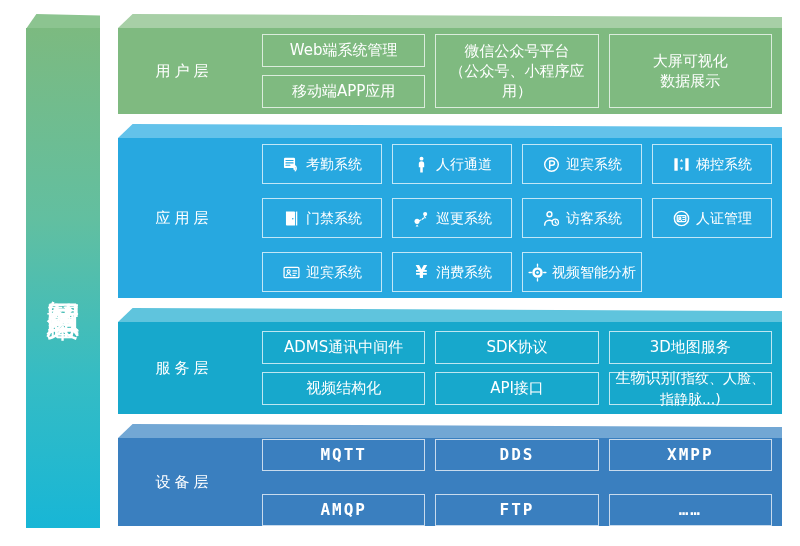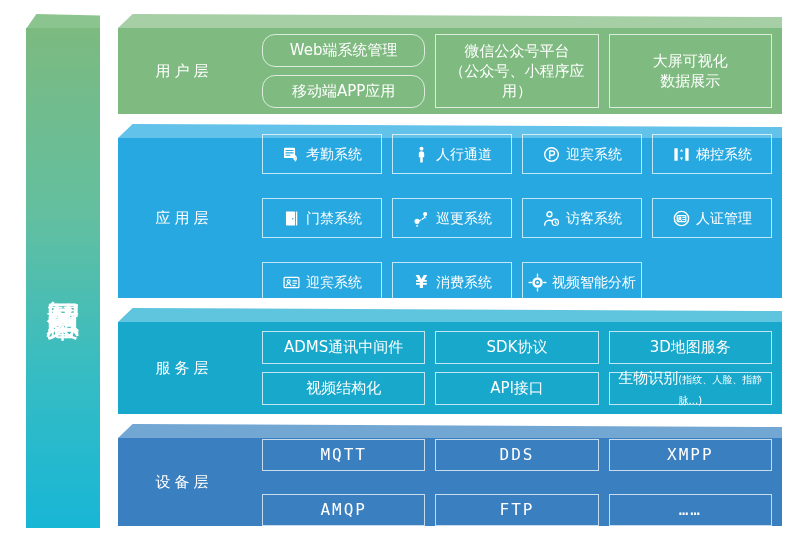--- a/index.html
+++ b/index.html
@@ -108,40 +108,40 @@
   #user-layer{
     top:28px;height:86px;
     background:#7fba80;
   }
   #user-layer-top{
     top:14px;
     background:#a7cfa6;
     clip-path:polygon(0% 100%, 2.2% 0%, 100% 22%, 100% 100%);
   }
   #user-layer .cell{font-size:15px;}
-  #user-layer .c1 .cell{height:33px;border-radius:13px;}
+  #user-layer .c1 .cell{height:33px;}
   #user-layer .c2 .cell,#user-layer .c3 .cell{height:74px;}
 
   
   #app-layer{
     top:138px;height:160px;
     background:#27a8e0;
   }
   #app-layer-top{
     top:124px;
     background:#63c2ea;
     clip-path:polygon(0% 100%, 2.2% 0%, 100% 22%, 100% 100%);
   }
   #app-layer .cell{
     height:40px;font-size:14px;
     justify-content:center;
     gap:5px;
   }
   #app-layer .cols{gap:10px;}
-  #app-layer .col{gap:24px;}
+  #app-layer .col{gap:14px;}
   .ico{
     flex:0 0 auto;
     width:19px;height:19px;
     display:inline-flex;align-items:center;justify-content:center;
   }
   .ico svg{display:block;}
   .ico .yen{font-size:17px;line-height:1;font-weight:bold;color:#fff;}
 
   
   #svc-layer{
@@ -149,37 +149,37 @@
     background:#17a8cc;
   }
   #svc-layer-top{
     top:308px;
     background:#5fc4dd;
     clip-path:polygon(0% 100%, 2.2% 0%, 100% 22%, 100% 100%);
   }
   #svc-layer .cell{height:33px;font-size:15px;}
   #svc-layer .col{}
   .bio-main{font-size:15px;}
-  .bio-sub{font-size:10px;}
+  .bio-sub{font-size:14px;}
 
   
   #dev-layer{
     top:438px;height:88px;
     background:#3a7fbf;
   }
   #dev-layer-top{
     top:424px;
     background:#72a7d4;
     clip-path:polygon(0% 100%, 2.2% 0%, 100% 22%, 100% 100%);
   }
   #dev-layer .cell{
     height:32px;font-size:16px;letter-spacing:2px;
     font-family:"DejaVu Sans Mono","Liberation Mono",monospace;
   }
-  #dev-layer .col{gap:23px;}
+  #dev-layer .col{gap:23px;font-weight:bold;}
 </style>
 </head>
 <body>
 
 <div id="stage">
 
   <div class="banner-top"></div>
   <div class="banner">
     <span class="banner-text">智慧园区总体架</span>
   </div>

